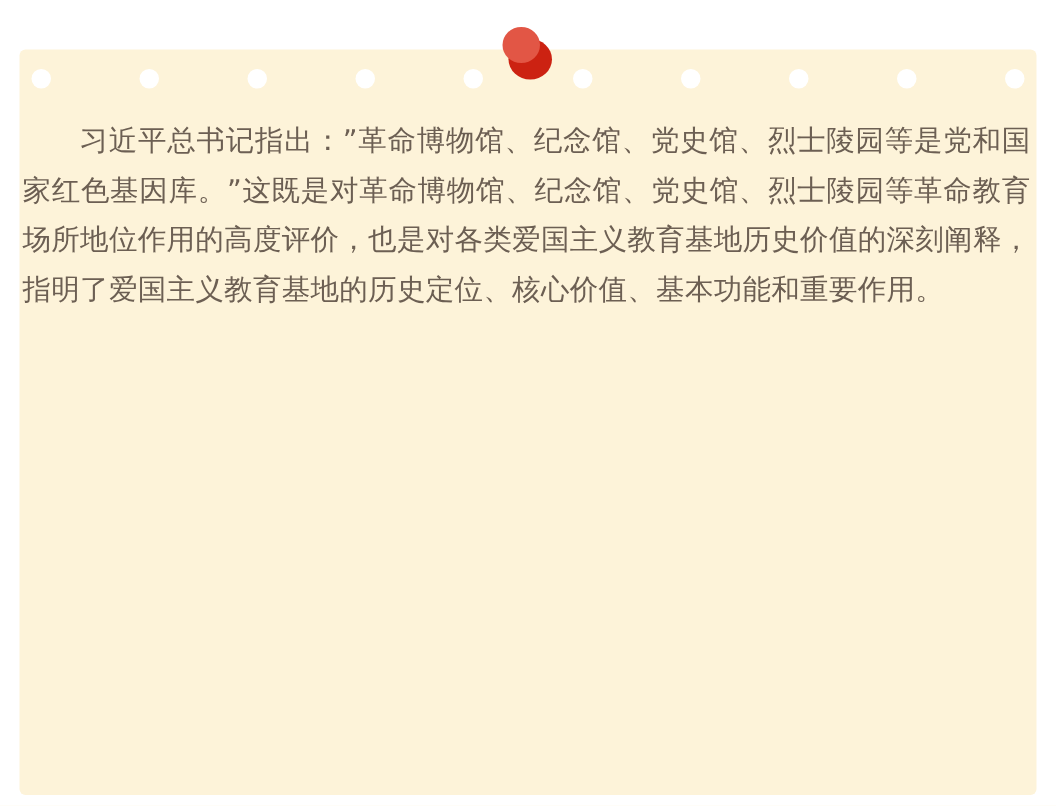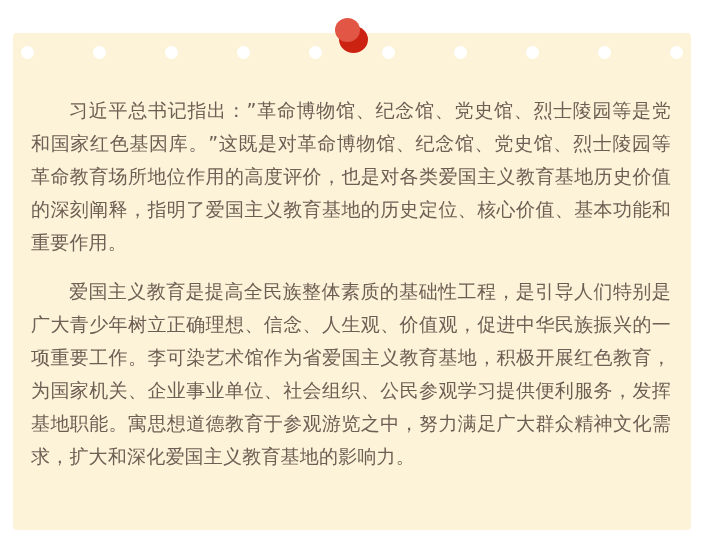--- a/index.html
+++ b/index.html
@@ -64,21 +64,21 @@
     border-radius: 50%;
     background: var(--pin-light);
   }
   .article {
     position: absolute;
     left: 2px; top: 45px;
     width: 672px;
     padding: 0;
   }
   .article p {
-    margin: 16px;
+    margin: 0;
     font-size: 19px;
     line-height: 33px;
     color: var(--text-color);
     text-align: justify;
     text-indent: 2em;
     letter-spacing: 0.2px;
   }
 </style>
 </head>
 <body>
@@ -93,21 +93,20 @@
         <div class="dot"></div>
         <div class="dot"></div>
         <div class="dot"></div>
         <div class="dot"></div>
         <div class="dot"></div>
         <div class="dot"></div>
         <div class="dot"></div>
       </div>
     <div class="article">
         <p>习近平总书记指出：”革命博物馆、纪念馆、党史馆、烈士陵园等是党和国家红色基因库。”这既是对革命博物馆、纪念馆、党史馆、烈士陵园等革命教育场所地位作用的高度评价，也是对各类爱国主义教育基地历史价值的深刻阐释，指明了爱国主义教育基地的历史定位、核心价值、基本功能和重要作用。</p>
-        <p>爱国主义教育是提高全民族整体素质的基础性工程，是引导人们特别是广大青少年树立正确理想、信念、人生观、价值观，促进中华民族振兴的一项重要工作。李可染艺术馆作为省爱国主义教育基地，积极开展红色教育，为国家机关、企业事业单位、社会组织、公民参观学习提供便利服务，发挥基地职能。寓思想道德教育于参观游览之中，努力满足广大群众精神文化需求，扩大和深化爱国主义教育基地的影响力。</p>
       </div>
   </div>
 
   <div class="pin">
     <div class="pin-shadow"></div>
     <div class="pin-head"></div>
   </div>
 
 </div>
 

